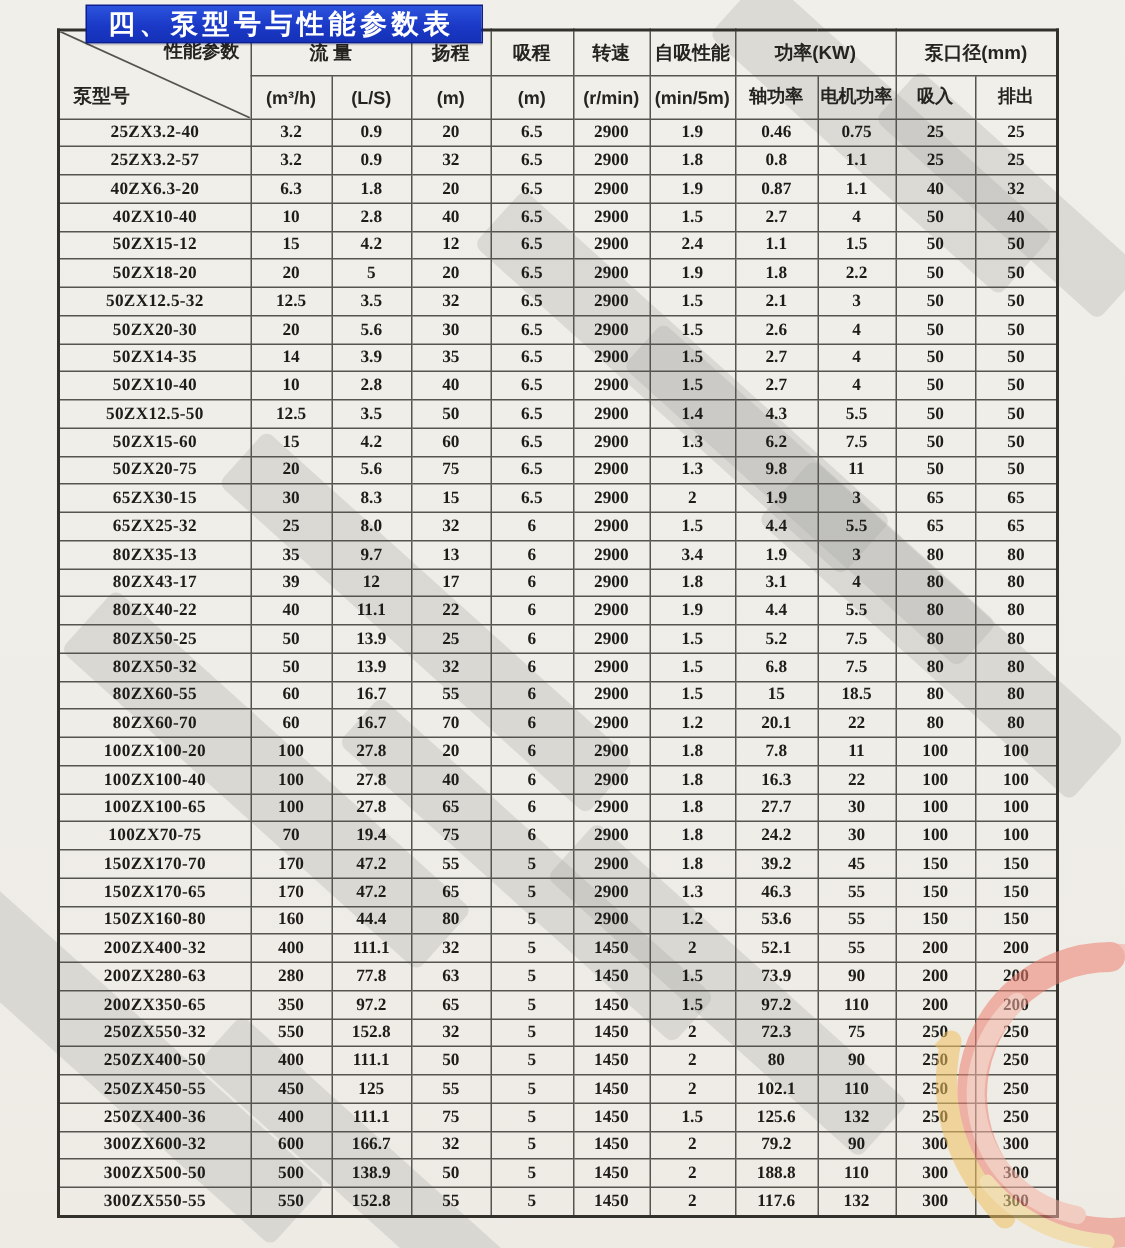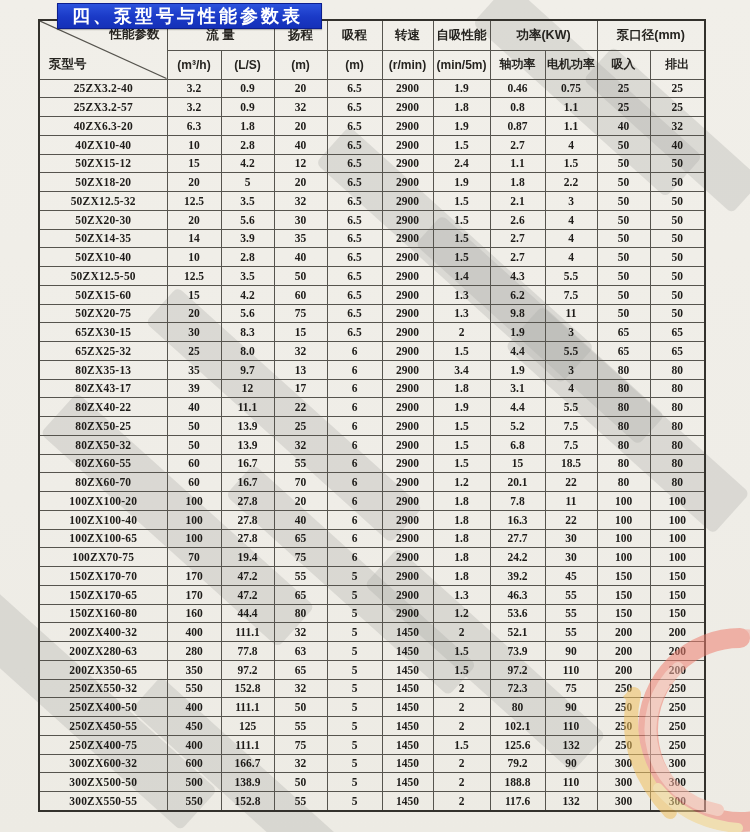--- a/index.html
+++ b/index.html
@@ -612,21 +612,21 @@
           <td>55</td>
           <td>5</td>
           <td>1450</td>
           <td>2</td>
           <td>102.1</td>
           <td>110</td>
           <td>250</td>
           <td>250</td>
         </tr>
         <tr>
-          <td class="model">250ZX400-75</td>
+          <td class="model">250ZX400-36</td>
           <td>400</td>
           <td>111.1</td>
           <td>75</td>
           <td>5</td>
           <td>1450</td>
           <td>1.5</td>
           <td>125.6</td>
           <td>132</td>
           <td>250</td>
           <td>250</td>

